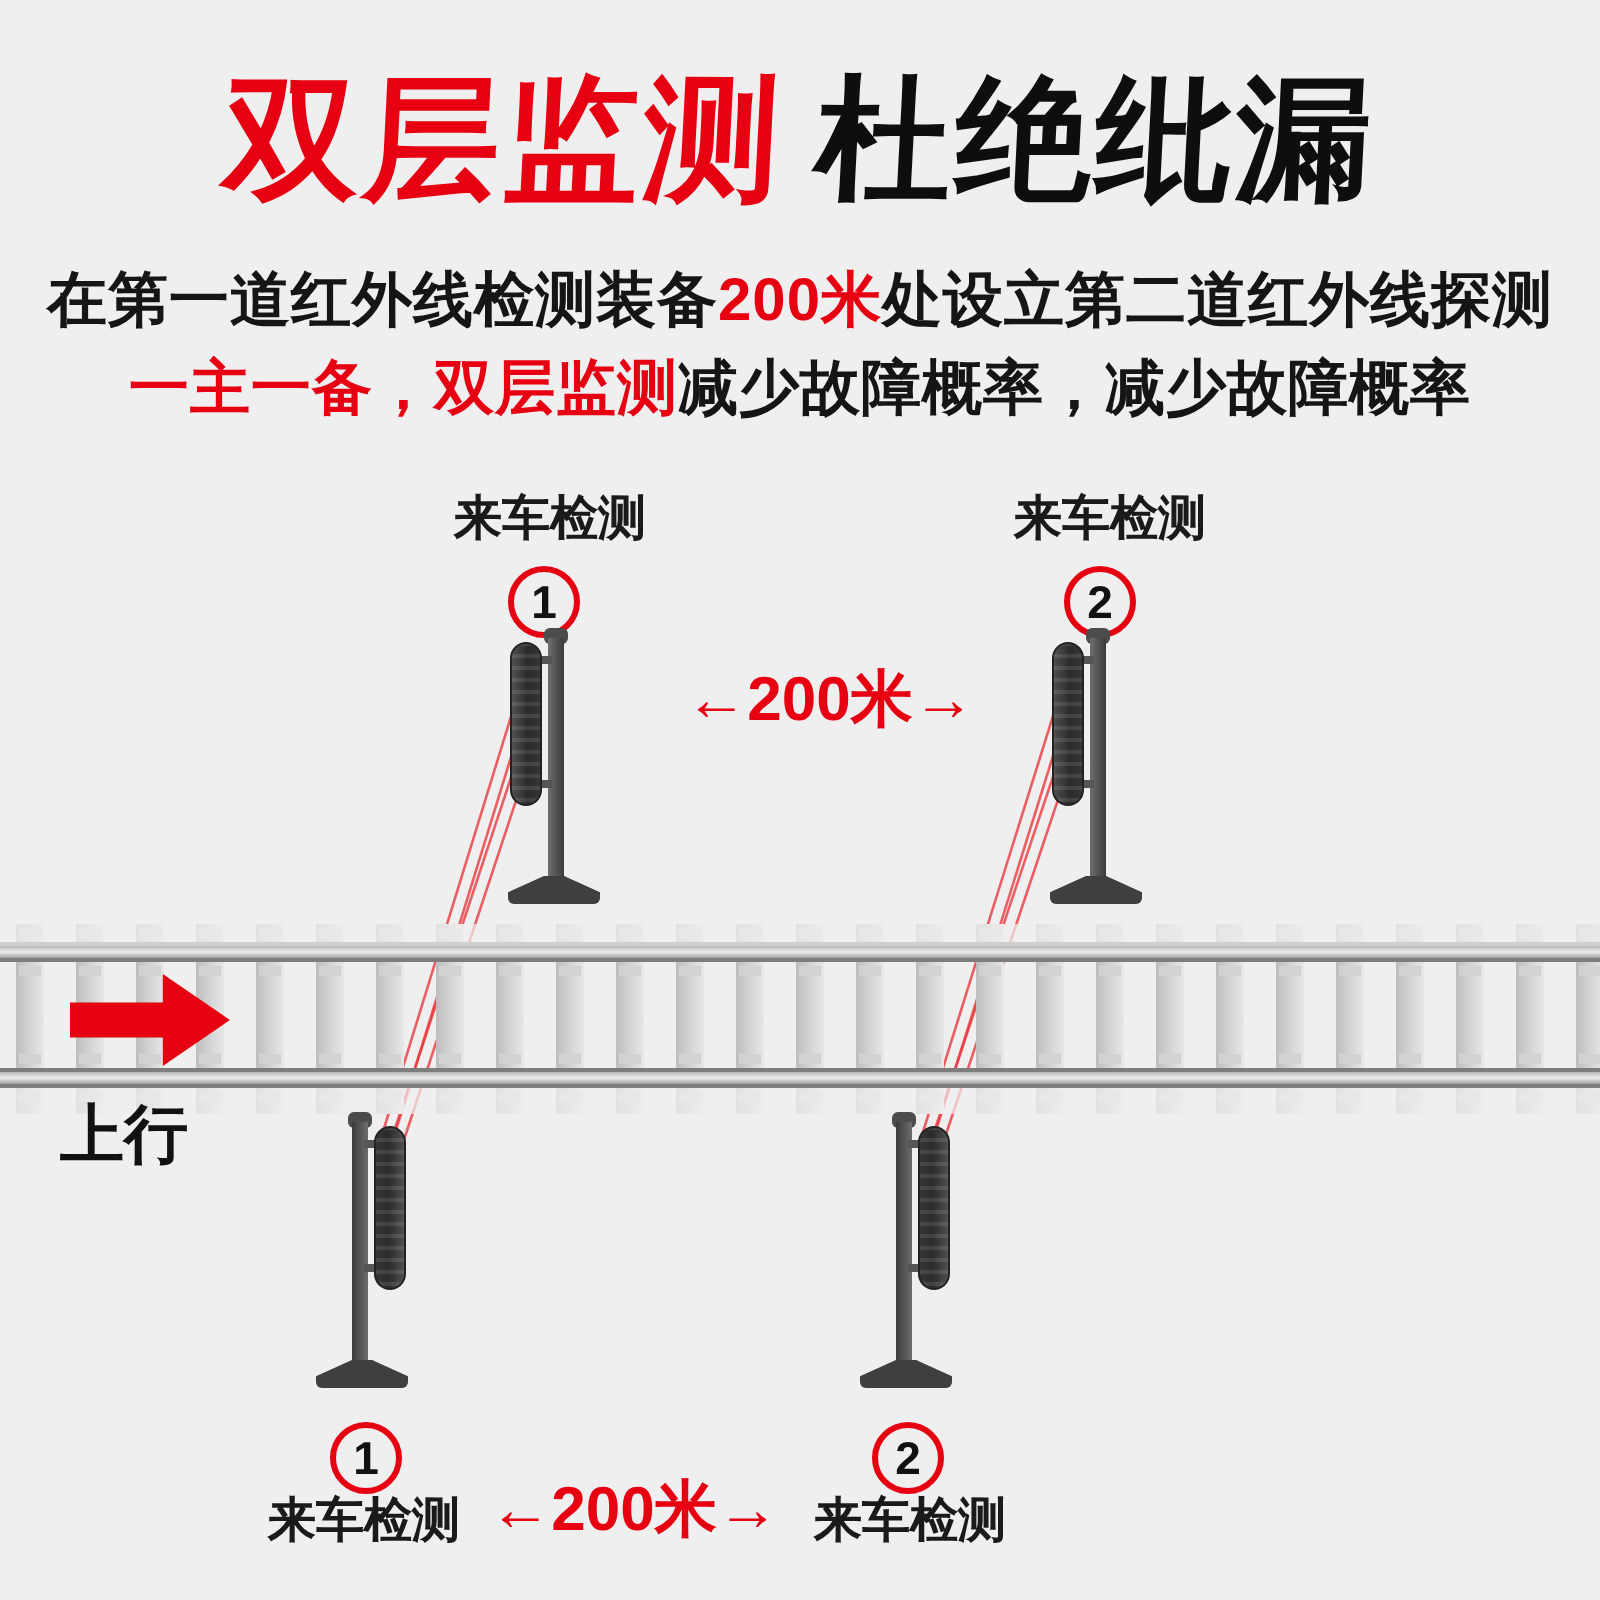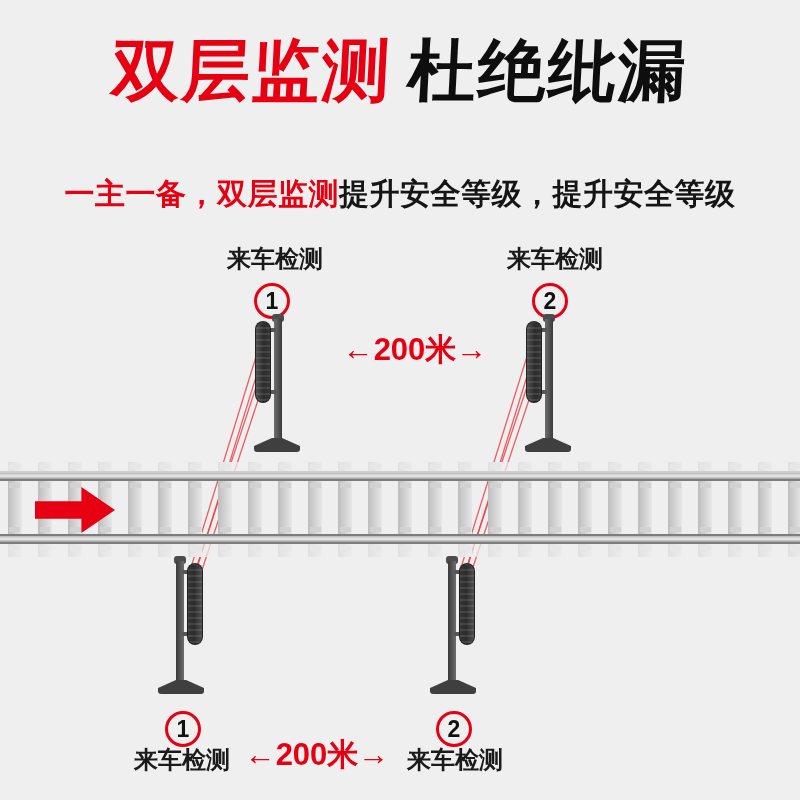--- a/index.html
+++ b/index.html
@@ -78,22 +78,25 @@
 </style>
 </head>
 <body>
 
 <div id="canvas" style="--red:#e60012;">
 
   <div class="title">
     <span class="red">双层监测</span><span class="black">杜绝纰漏</span>
   </div>
 
+  <div class="sub sub1">
+    <span>在第一道红外线检测装备</span><span class="red">200米</span><span>处设立第二道红外线探测</span>
+  </div>
   <div class="sub sub2">
-    <span class="red">一主一备，双层监测</span><span>提升安全等级，提升安全等级</span>
+    <span class="red">一主一备，双层监测</span><span>减少故障概率，减少故障概率</span>
   </div>
 
   <div class="det-label" style="left:175px;top:243px;">来车检测</div>
   <div class="det-label" style="left:455px;top:243px;">来车检测</div>
 
   <div class="num-circle" style="left:254px;top:283px;">
       <span>1</span>
     </div>
   <div class="distance" style="left:315px;top:281px;">←200米→</div>
   <div class="num-circle" style="left:532px;top:283px;">
@@ -136,20 +139,21 @@
     <div class="rail r1"></div>
     <div class="cliprow c2"></div>
     <div class="cliprow c3"></div>
     <div class="rail r2"></div>
     <div class="cliprow c4"></div>
     <div class="fade top"></div>
     <div class="fade bottom"></div>
   </div>
 
   <div class="arrow-right"></div>
+  <div class="dir-label">上行</div>
 
   <div class="post flip" style="left:156px;top:556px;">
     <div class="cap"></div>
     <div class="pole"></div>
     <div class="bracket bk1"></div>
     <div class="bracket bk2"></div>
     <div class="sensor"></div>
     <div class="base"></div>
   </div>
   <div class="post flip" style="left:428px;top:556px;">

